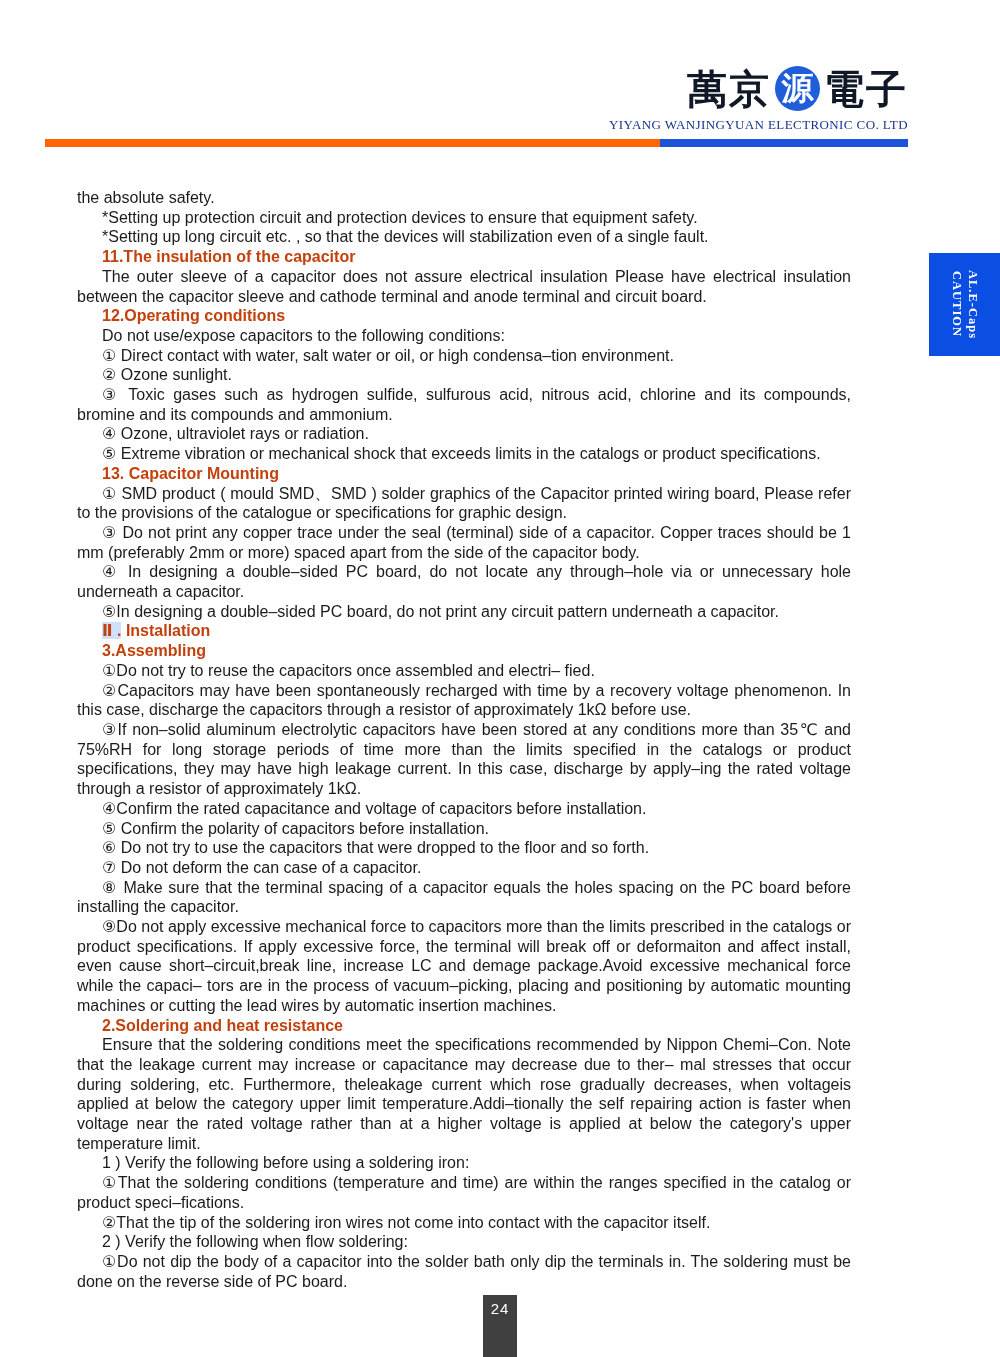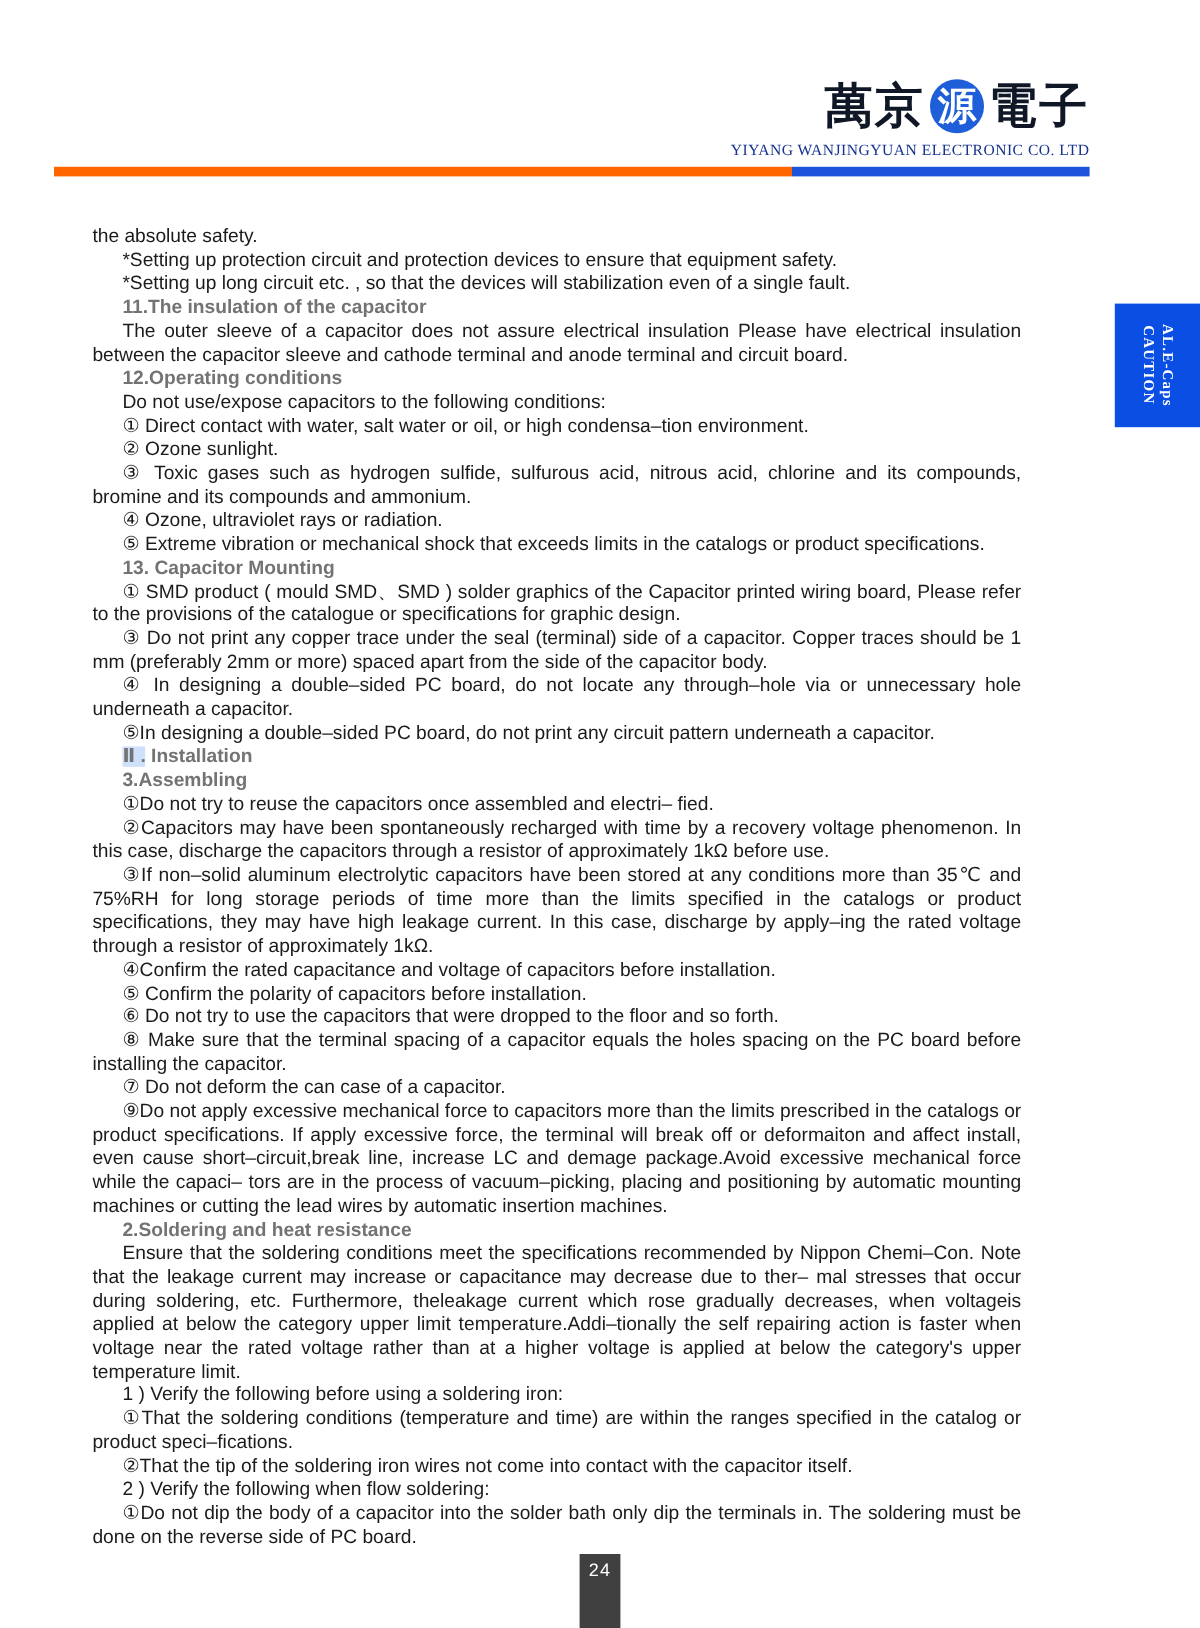--- a/index.html
+++ b/index.html
@@ -25,21 +25,21 @@
             display:flex;align-items:center;justify-content:center;}
   .side-tab .vtext{writing-mode:vertical-lr;color:#ffffff;
             font-family:"Liberation Serif","DejaVu Serif",serif;font-weight:bold;
             font-size:12.5px;letter-spacing:1px;text-align:center;line-height:15px;}
   .side-tab .vtext div{margin:0 1px;}
 
   
   .doc{position:absolute;left:77px;top:188px;width:774px;font-size:16px;line-height:19.7px;}
   .doc p{margin:0;text-align:justify;}
   .doc p.body.indent{text-indent:25px;}
-  .doc p.heading{color:#737373;font-weight:bold;margin-left:25px;text-align:left;}
+  .doc p.heading{color:#c2410c;font-weight:bold;margin-left:25px;text-align:left;}
   .doc .mark{background:#cfe0fb;}
 
   
   .page-num-box{position:absolute;left:483px;top:1295px;width:34px;height:62px;background:#404040;
                 text-align:center;}
   .page-num-box span{display:inline-block;margin-top:5px;color:#ffffff;font-size:15px;letter-spacing:1px;}
 </style>
 </head>
 <body>
 
@@ -85,22 +85,22 @@
       <p class="body indent">④ In designing a double–sided PC board, do not locate any through–hole via or unnecessary hole underneath a capacitor.</p>
       <p class="body indent">⑤In designing a double–sided PC board, do not print any circuit pattern underneath a capacitor.</p>
       <p class="heading"><span class="mark">Ⅱ .</span> Installation</p>
       <p class="heading">3.Assembling</p>
       <p class="body indent">①Do not try to reuse the capacitors once assembled and electri– fied.</p>
       <p class="body indent">②Capacitors may have been spontaneously recharged with time by a recovery voltage phenomenon. In this case, discharge the capacitors through a resistor of approximately 1kΩ before use.</p>
       <p class="body indent">③If non–solid aluminum electrolytic capacitors have been stored at  any  conditions  more  than 35℃ and 75%RH for long storage periods of time more than the limits specified in the catalogs or product  specifications, they may have high leakage current. In this case, discharge  by apply–ing the rated voltage through a resistor of approximately 1kΩ.</p>
       <p class="body indent">④Confirm the rated capacitance and voltage of capacitors before installation.</p>
       <p class="body indent">⑤ Confirm the polarity of capacitors before installation.</p>
       <p class="body indent">⑥ Do not try to use the capacitors that were dropped to the floor and so forth.</p>
+      <p class="body indent">⑦ Do not deform the can case of a capacitor.</p>
       <p class="body indent">⑧ Make sure that the terminal spacing of a capacitor equals the holes spacing on the PC board before installing the capacitor.</p>
-      <p class="body indent">⑦ Do not deform the can case of a capacitor.</p>
       <p class="body indent">⑨Do not apply excessive mechanical force to capacitors more than the limits prescribed in the catalogs or product specifications.  If apply excessive force, the terminal will break off or deformaiton and affect install, even cause short–circuit,break line, increase LC and demage package.Avoid excessive mechanical force while the capaci– tors are in the process of vacuum–picking, placing and positioning by automatic mounting machines or cutting the lead wires by automatic insertion machines.</p>
       <p class="heading">2.Soldering and heat resistance</p>
       <p class="body indent">Ensure that the soldering conditions meet the specifications recommended by Nippon Chemi–Con. Note that the leakage current may increase or capacitance may decrease due to ther– mal stresses that occur during soldering, etc. Furthermore, theleakage current which rose gradually decreases, when voltageis applied at below the category upper limit temperature.Addi–tionally the self repairing action is faster when voltage near the rated voltage rather than at a higher voltage is applied at below the category's upper temperature limit.</p>
       <p class="body indent">1 ) Verify the following before using a soldering iron:</p>
       <p class="body indent">①That the soldering conditions (temperature and time) are within the ranges specified in the catalog or product speci–fications.</p>
       <p class="body indent">②That the tip of the soldering iron wires not come into contact with the capacitor itself.</p>
       <p class="body indent">2 ) Verify the following when flow soldering:</p>
       <p class="body indent">①Do not dip the body of a capacitor into the solder bath only dip the terminals in. The soldering must be done on the reverse side of PC board.</p>
     </div>
 

